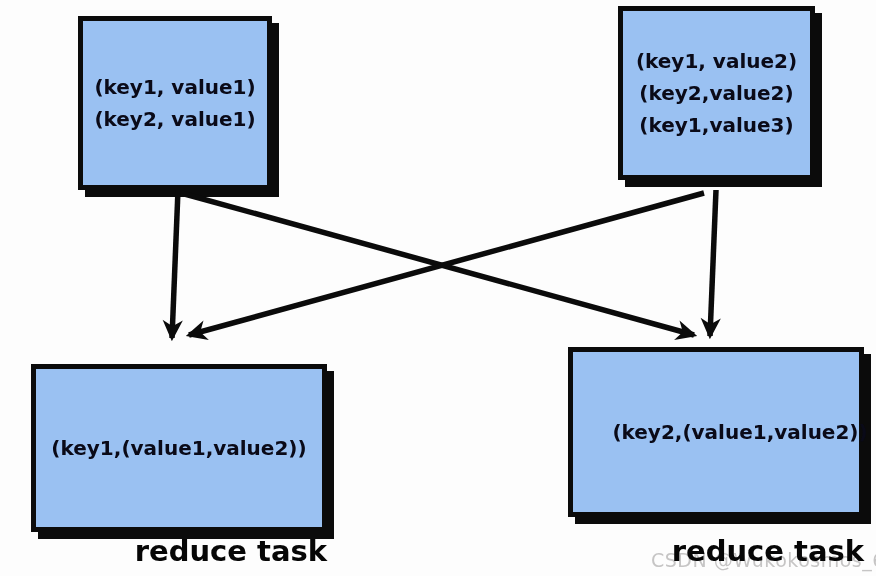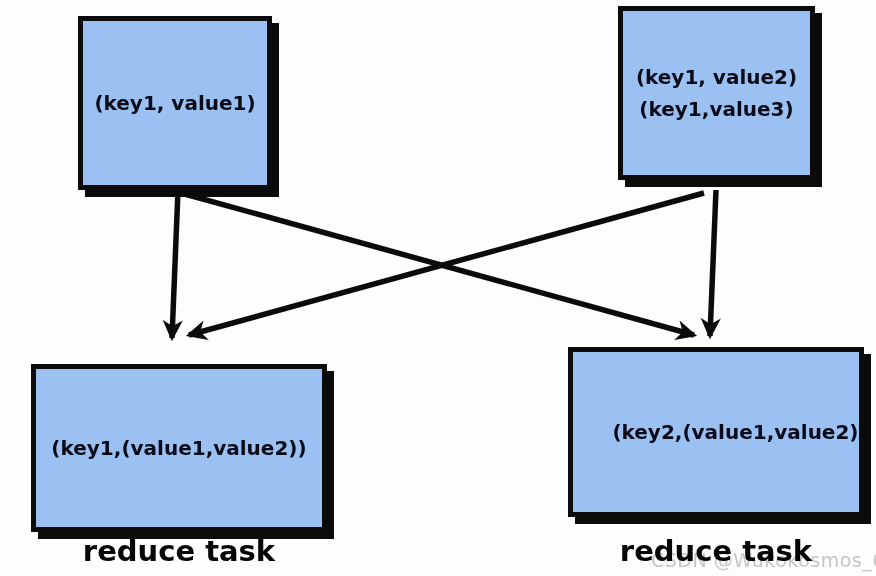--- a/index.html
+++ b/index.html
@@ -46,21 +46,21 @@
     position: absolute;
     left: 0; top: 0;
     width: 876px; height: 576px;
     z-index: 3;
     pointer-events: none;
   }
   .task-label {
     position: absolute;
     width: 296px;
     top: 534px;
-    text-align: center;
+    text-align: right;
     font-weight: bold;
     font-size: 29px;
     color: var(--label-color);
     z-index: 5;
     white-space: nowrap;
   }
   #label-left  { left: 31px; }
   #label-right { left: 568px; }
   .watermark {
     position: absolute;
@@ -73,24 +73,26 @@
     white-space: nowrap;
   }
 </style>
 </head>
 <body>
 
 <div class="canvas">
 
   <div class="node" id="box-tl">
     <div class="node-line">(key1, value1)</div>
+    <div class="node-line">(key2, value1)</div>
   </div>
 
   <div class="node" id="box-tr">
     <div class="node-line">(key1, value2)</div>
+    <div class="node-line">(key2,value2)</div>
     <div class="node-line">(key1,value3)</div>
   </div>
 
   <div class="node" id="box-bl">
     <div class="node-line">(key1,(value1,value2))</div>
   </div>
 
   <div class="node" id="box-br">
     <div class="node-line">(key2,(value1,value2))</div>
   </div>

